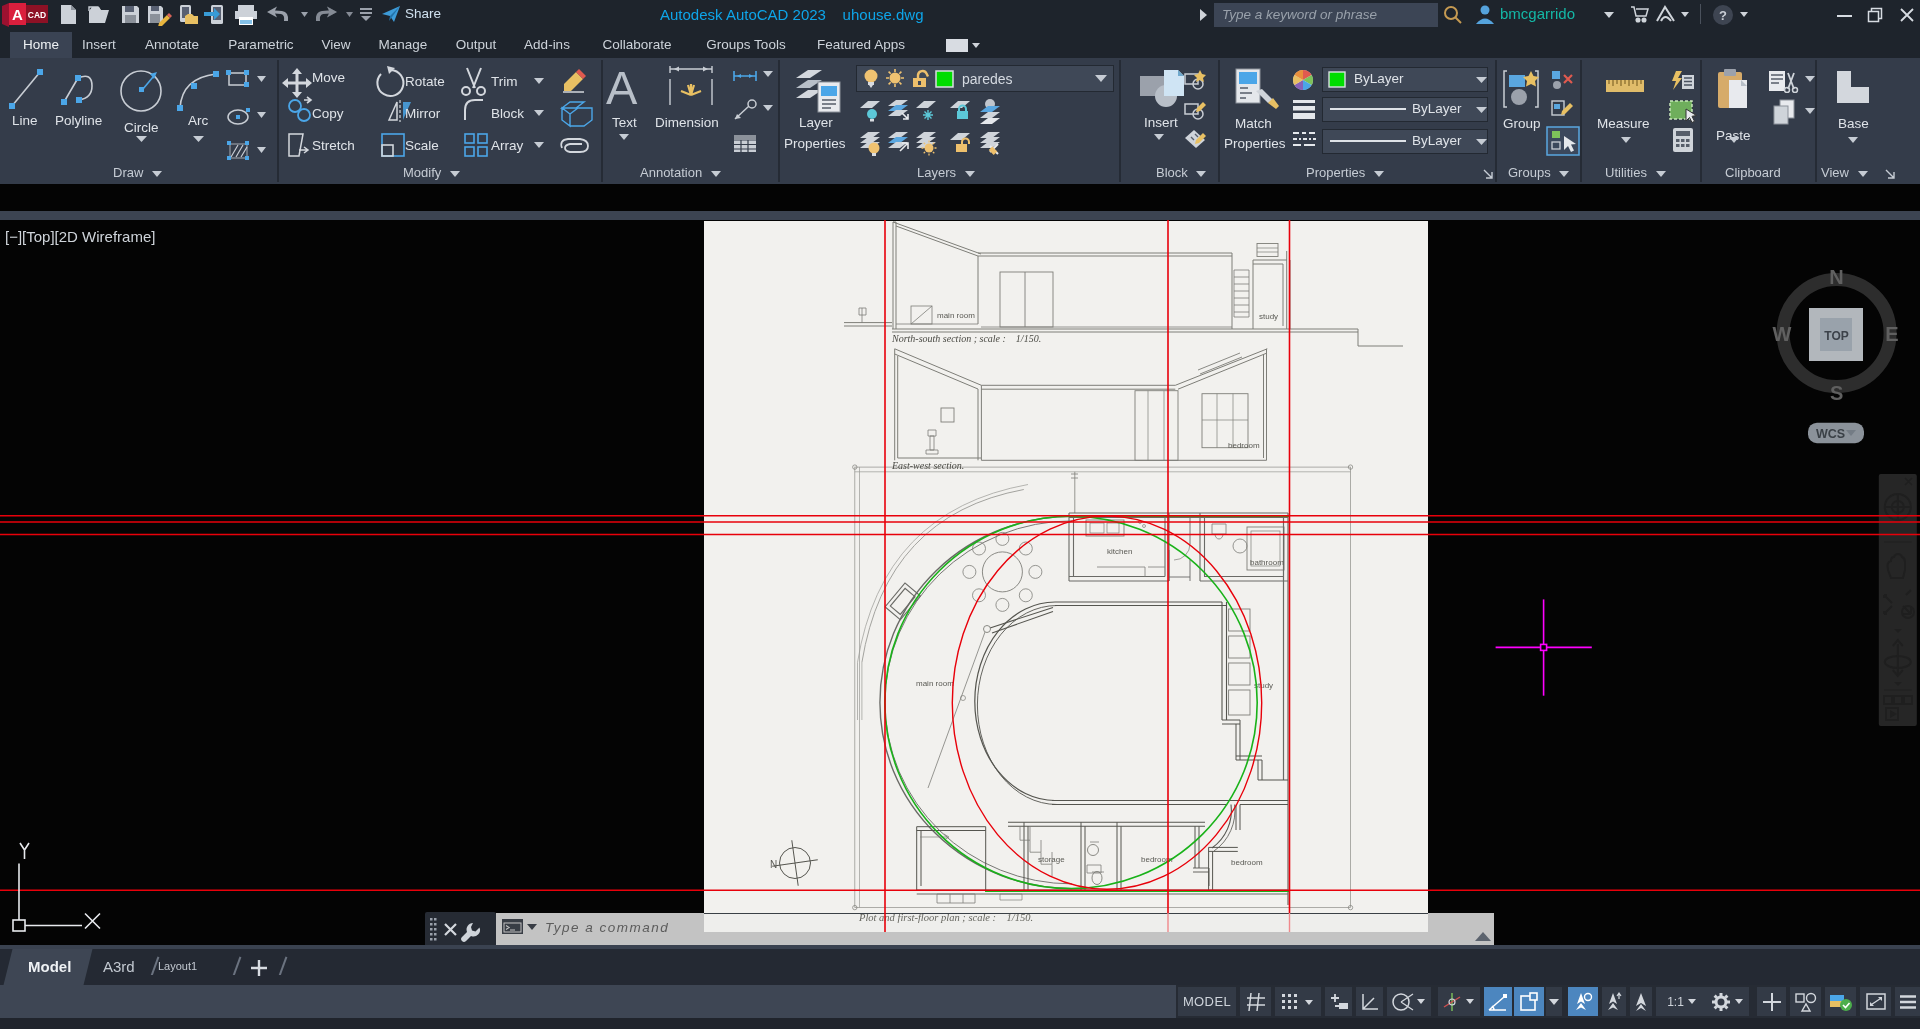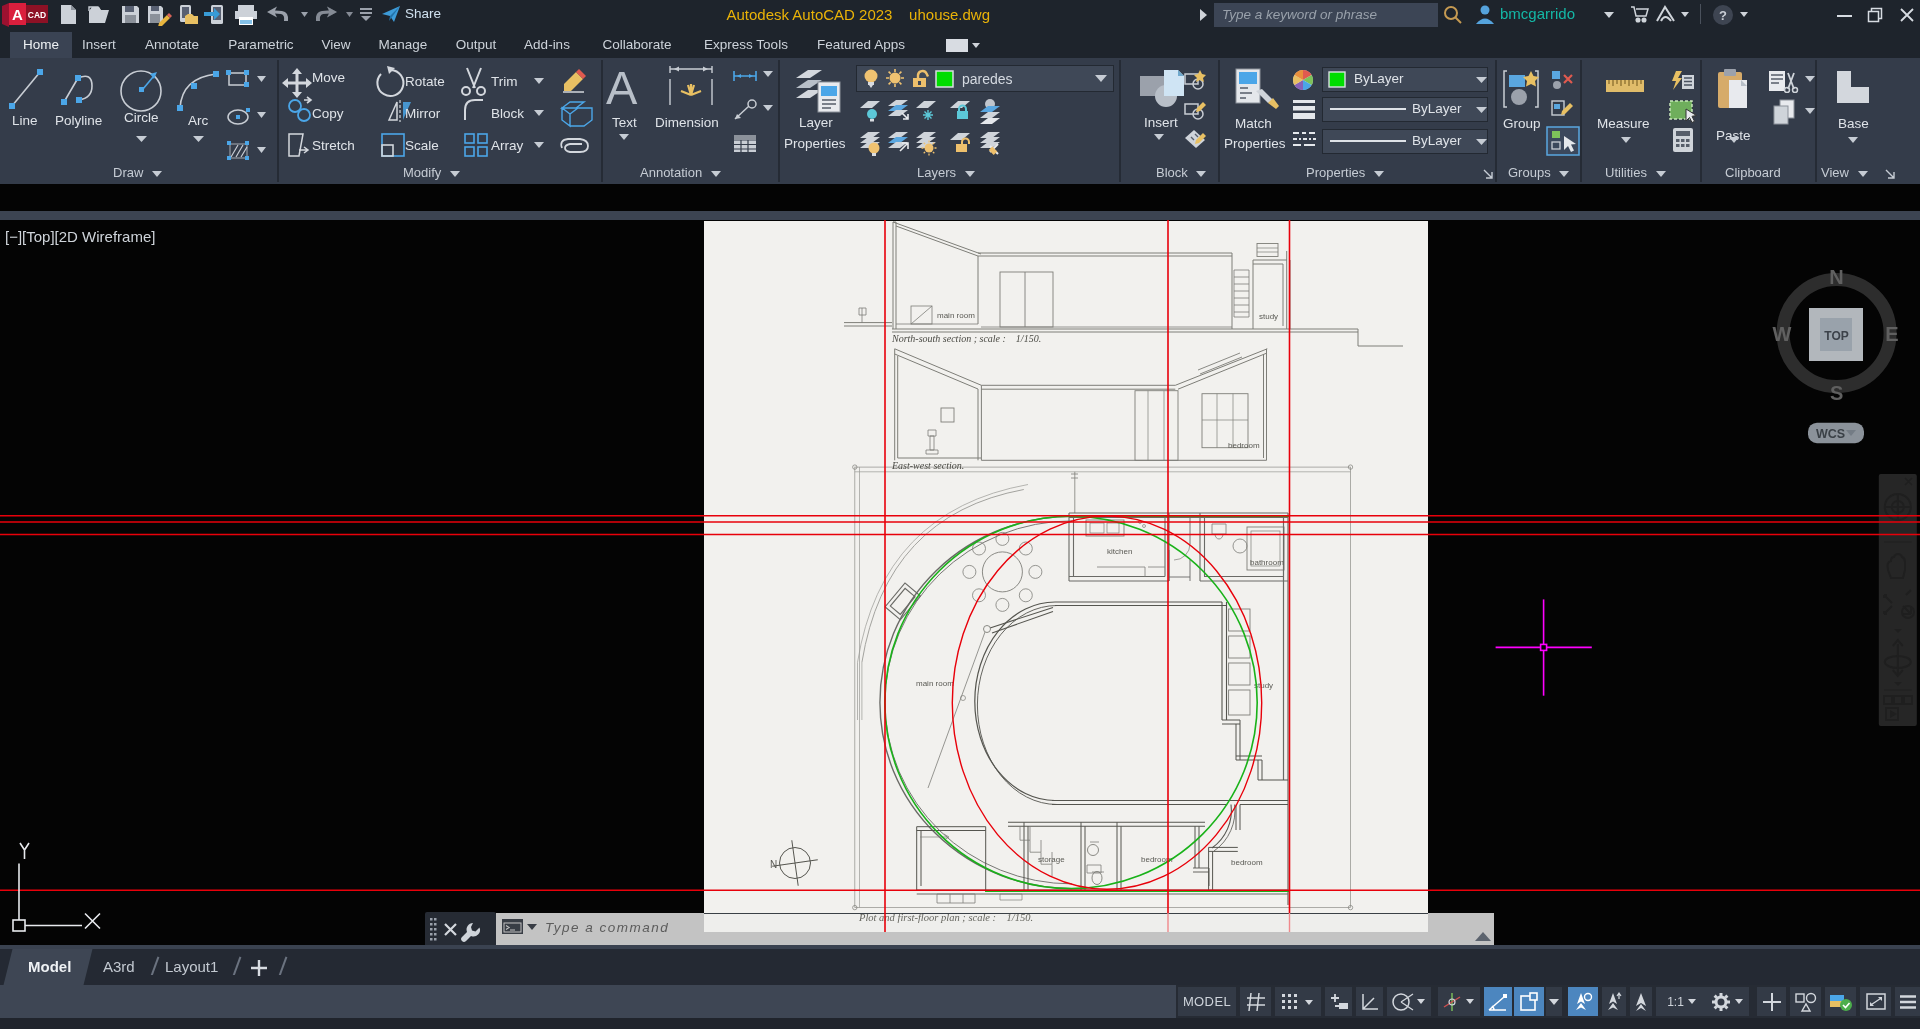--- a/index.html
+++ b/index.html
@@ -88,21 +88,21 @@
       <path d="M302,5 h12 M302,9 h12" stroke="#9ba1ab" stroke-width="2"></path>
       <path d="M303,12 l5,5 5,-5 z" fill="#9ba1ab" stroke="none"></path>
     </svg>
 
     <svg class="abs" style="left:381px;top:5px" width="20" height="18">
       <path d="M1,9 L19,1 L13,17 L9,11 Z" fill="#3d9bd8"></path>
       <path d="M19,1 L9,11 L8,16 L11,12" fill="#2272a8"></path>
     </svg>
     <div class="abs" style="left:405px;top:6px;font-size:13.5px;color:#cfe0ee">Share</div>
 
-    <div class="abs" style="left:660px;top:6px;width:330px;text-align:right;font-size:15px;color:#eab308;white-space:nowrap">Autodesk AutoCAD 2023&nbsp;&nbsp;&nbsp;&nbsp;uhouse.dwg</div>
+    <div class="abs" style="left:660px;top:6px;width:330px;text-align:left;font-size:15px;color:#0ea5e9;white-space:nowrap">Autodesk AutoCAD 2023&nbsp;&nbsp;&nbsp;&nbsp;uhouse.dwg</div>
 
     <div class="abs" style="left:1200px;top:9px;width:0;height:0;border-top:6px solid transparent;border-bottom:6px solid transparent;border-left:7px solid #cfd4da"></div>
     <div class="abs" style="left:1214px;top:3px;width:224px;height:24px;background:#3c4555;color:#99a1ab;font-style:italic;font-size:13.5px;line-height:24px;padding-left:8px">Type a keyword or phrase</div>
     <svg class="abs" style="left:1443px;top:5px" width="20" height="20" fill="none" stroke="#c59a52" stroke-width="2">
       <circle cx="8" cy="8" r="6"></circle>
         <path d="M12.5,12.5 L18,18"></path>
     </svg>
     <svg class="abs" style="left:1475px;top:4px" width="20" height="20">
       <circle cx="10" cy="6" r="4.5" fill="#55a3dd"></circle>
         <path d="M1,20 q9,-11 18,0 z" fill="#55a3dd"></path>
@@ -136,21 +136,21 @@
   <div id="menurow">
     <div class="mtab active" style="left:10px;width:62px">Home</div>
     <div class="mtab" style="left:78px;width:42px">Insert</div>
     <div class="mtab" style="left:138px;width:68px">Annotate</div>
     <div class="mtab" style="left:222px;width:78px">Parametric</div>
     <div class="mtab" style="left:317px;width:38px">View</div>
     <div class="mtab" style="left:372px;width:62px">Manage</div>
     <div class="mtab" style="left:450px;width:52px">Output</div>
     <div class="mtab" style="left:519px;width:56px">Add-ins</div>
     <div class="mtab" style="left:594px;width:86px">Collaborate</div>
-    <div class="mtab" style="left:697px;width:98px">Express Tools</div>
+    <div class="mtab" style="left:697px;width:98px">Groups Tools</div>
     <div class="mtab" style="left:808px;width:106px">Featured Apps</div>
     <div class="abs" style="left:946px;top:7px;width:22px;height:13px;background:#d8dce2"></div>
     <div class="abs" style="left:972px;top:11px;width:0;height:0;border-left:4px solid transparent;border-right:4px solid transparent;border-top:5px solid #cfd4da"></div>
   </div>
   <div id="ribbon">
     <div class="psep" style="left:277px"></div>
     <div class="psep" style="left:601px"></div>
     <div class="psep" style="left:778px"></div>
     <div class="psep" style="left:1119px"></div>
     <div class="psep" style="left:1218px"></div>
@@ -194,21 +194,21 @@
       <rect x="227" y="77" width="4" height="4" fill="#4ba6e8"></rect>
         <rect x="245" y="77" width="4" height="4" fill="#4ba6e8"></rect>
         <rect x="227" y="92" width="4" height="4" fill="#4ba6e8"></rect>
         <rect x="245" y="92" width="4" height="4" fill="#4ba6e8"></rect>
       <path d="M257,12 l9,0 -4.5,6 z" fill="#c6ccd4"></path>
       <path d="M257,48 l9,0 -4.5,6 z" fill="#c6ccd4"></path>
       <path d="M257,83 l9,0 -4.5,6 z" fill="#c6ccd4"></path>
     </svg>
     <div class="rlabel" style="left:12px;top:55px">Line</div>
     <div class="rlabel" style="left:55px;top:55px">Polyline</div>
-    <div class="rlabel" style="left:124px;top:52px">Circle</div>
+    <div class="rlabel" style="left:124px;top:62px">Circle</div>
     <div class="rlabel" style="left:188px;top:55px">Arc</div>
     <svg class="abs" style="left:135px;top:77px" width="13" height="8">
         <path d="M1,1 l11,0 -5.5,6 z" fill="#c6ccd4"></path>
       </svg>
     <svg class="abs" style="left:192px;top:77px" width="13" height="8">
         <path d="M1,1 l11,0 -5.5,6 z" fill="#c6ccd4"></path>
       </svg>
     <div class="plabel" style="left:113px;top:107px">Draw <span class="droparrow"></span></div>
     
     <svg class="abs" style="left:277px;top:6px" width="324" height="100">
@@ -859,21 +859,21 @@
       </svg>
   </div>
   <div id="btmstrip"></div>
   <div id="layouttabs">
     <div class="abs" style="left:8px;top:0;width:80px;height:36px;background:#3e4654;transform:skewX(-14deg)"></div>
     <div class="abs" style="left:28px;top:0;height:36px;line-height:35px;font-size:15px;font-weight:bold;color:#eef1f4">Model</div>
     <div class="abs" style="left:103px;top:0;height:36px;line-height:35px;font-size:15px;color:#c3c9d1">A3rd</div>
     <div class="abs" style="left:148px;top:7px;width:12px;height:19px;overflow:hidden">
         <div style="width:2px;height:26px;background:#6b7380;transform:rotate(20deg);margin-left:5px"></div>
       </div>
-    <div class="abs" style="left:165px;top:0;height:36px;line-height:35px;font-size:15px;color:#c3c9d1">Layout1</div>
+    <div class="abs" style="left:158px;top:0;height:36px;line-height:35px;font-size:11px;color:#c3c9d1">Layout1</div>
     <div class="abs" style="left:230px;top:7px;width:12px;height:19px;overflow:hidden">
         <div style="width:2px;height:26px;background:#6b7380;transform:rotate(20deg);margin-left:5px"></div>
       </div>
     <svg class="abs" style="left:250px;top:10px" width="18" height="18" stroke="#d8dce2" stroke-width="2.4">
         <path d="M9,1 V17 M1,9 H17"></path>
       </svg>
     <div class="abs" style="left:276px;top:7px;width:12px;height:19px;overflow:hidden">
         <div style="width:2px;height:26px;background:#6b7380;transform:rotate(20deg);margin-left:5px"></div>
       </div>
   </div>

